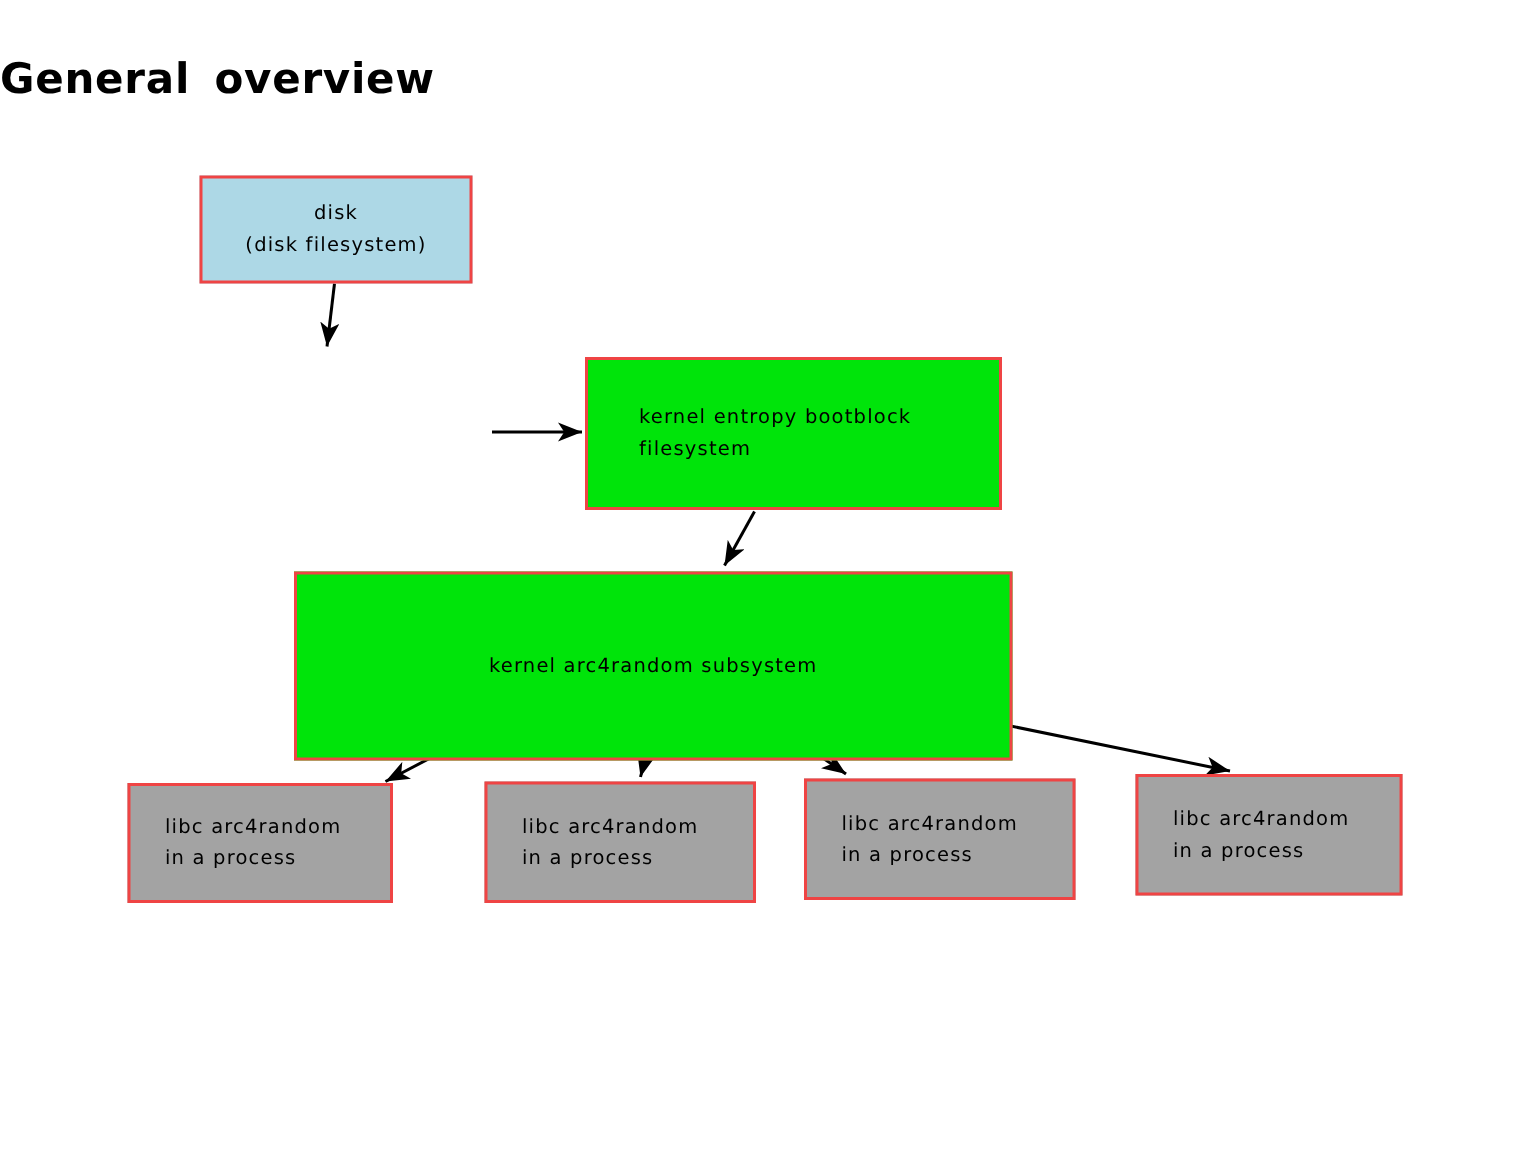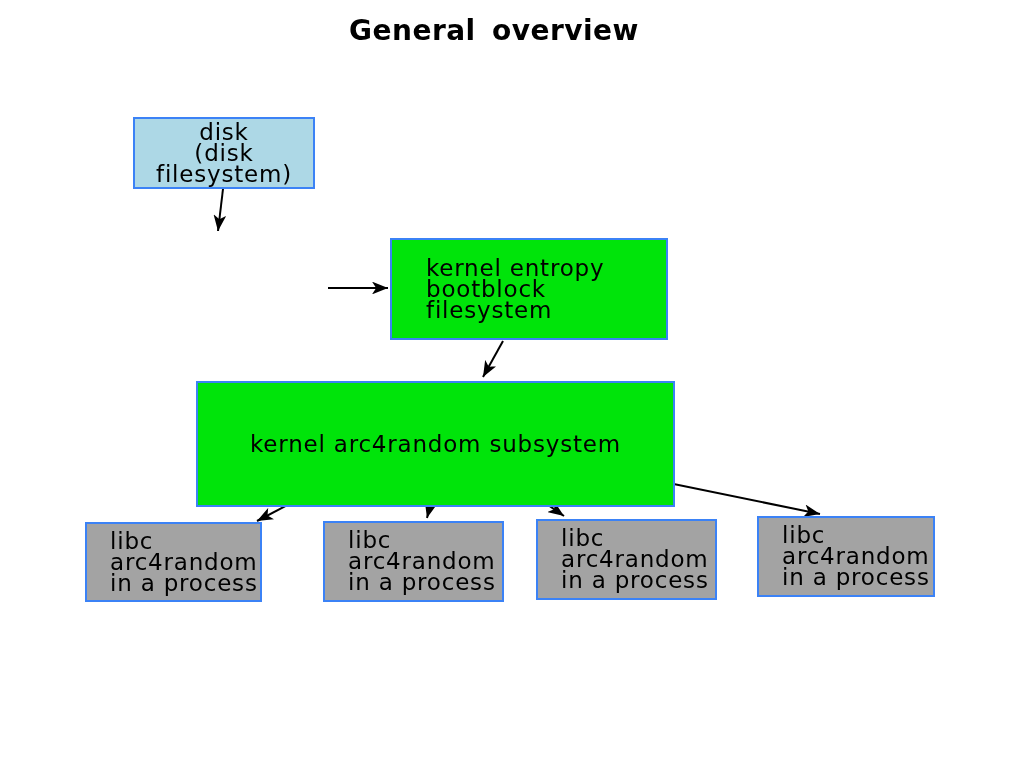--- a/index.html
+++ b/index.html
@@ -11,37 +11,37 @@
     position: relative;
     width: 1024px;
     height: 768px;
     background: #ffffff;
     overflow: hidden;
     font-family: "DejaVu Sans", "Liberation Sans", sans-serif;
   }
   .title {
     position: absolute;
     left: 0;
-    top: 14px;
+    top: 36px;
     width: 988px;
-    text-align: center;
+    text-align: left;
     font-size: 28px;
     font-weight: bold;
     color: #000000;
     letter-spacing: 0.5px;
     word-spacing: 6px;
   }
   .node {
     position: absolute;
     box-sizing: border-box;
-    border: 2px solid #3b82f6;
+    border: 2px solid #ef4444;
     display: flex;
     flex-direction: column;
     justify-content: center;
-    font-size: 23px;
+    font-size: 13px;
     line-height: 21px;
     letter-spacing: 0.8px;
     color: #000000;
   }
   .node.centered { align-items: center; text-align: center; }
   .node.leftpad  { align-items: flex-start; text-align: left; }
   .blue   { background: #add8e6; }
   .green  { background: #00e40a; }
   .orange { background: #a3a3a3; }
 

